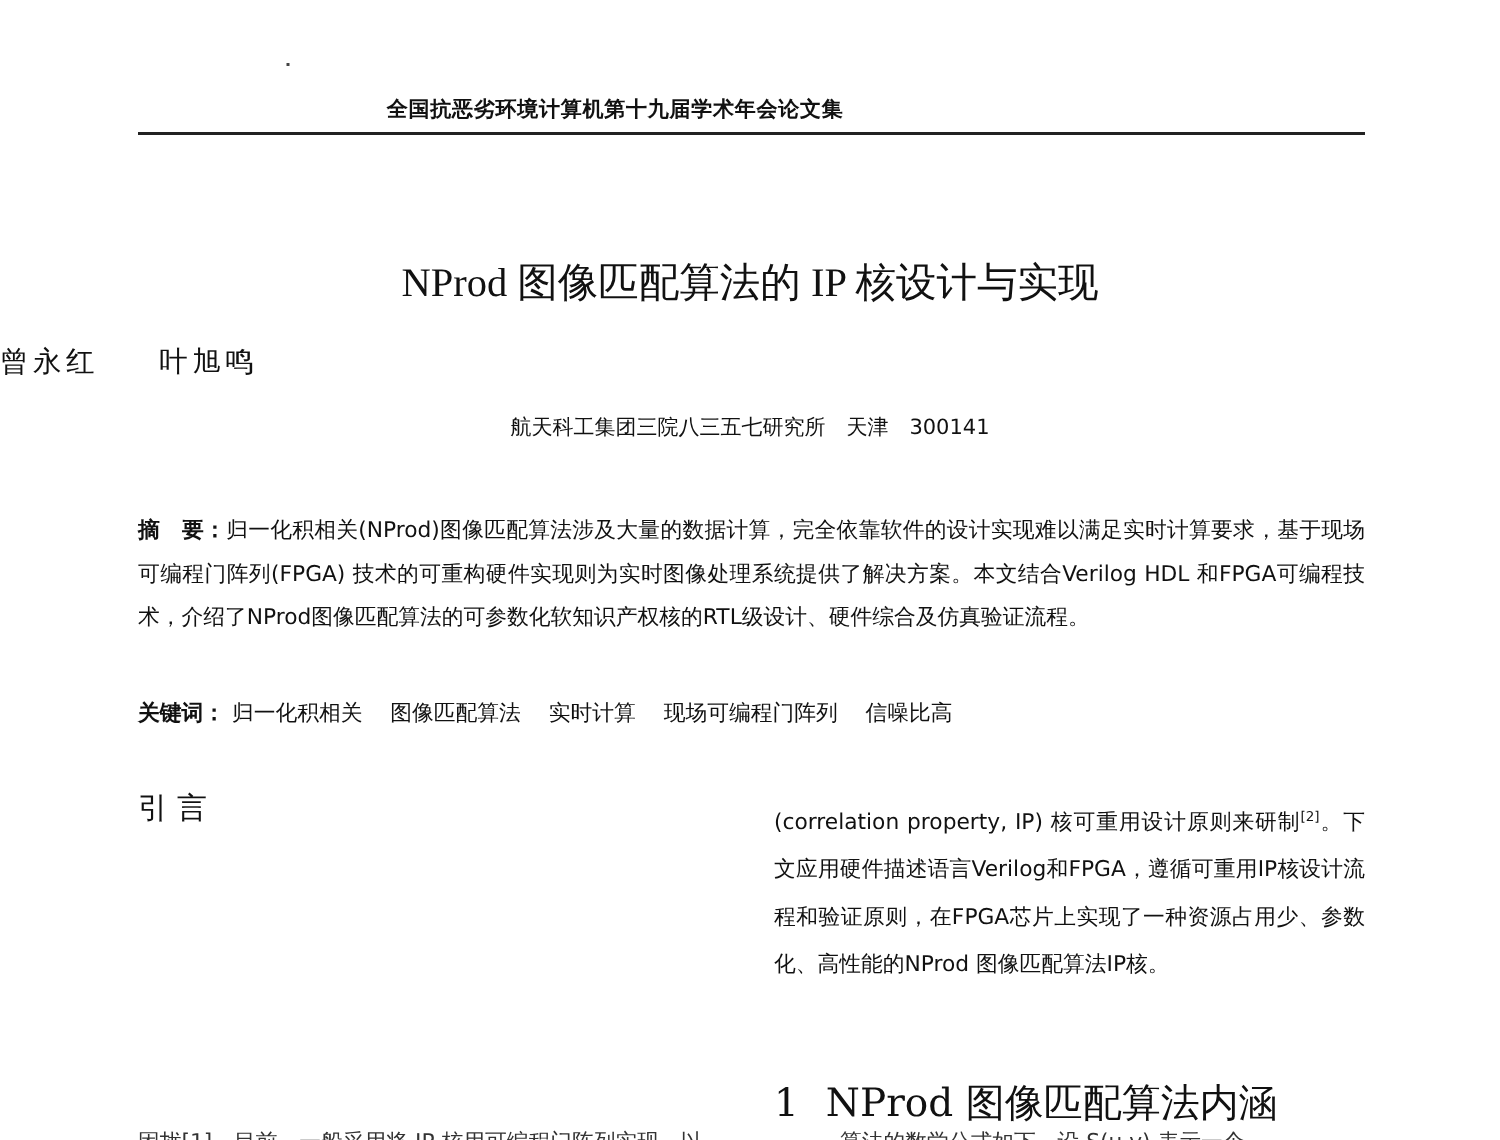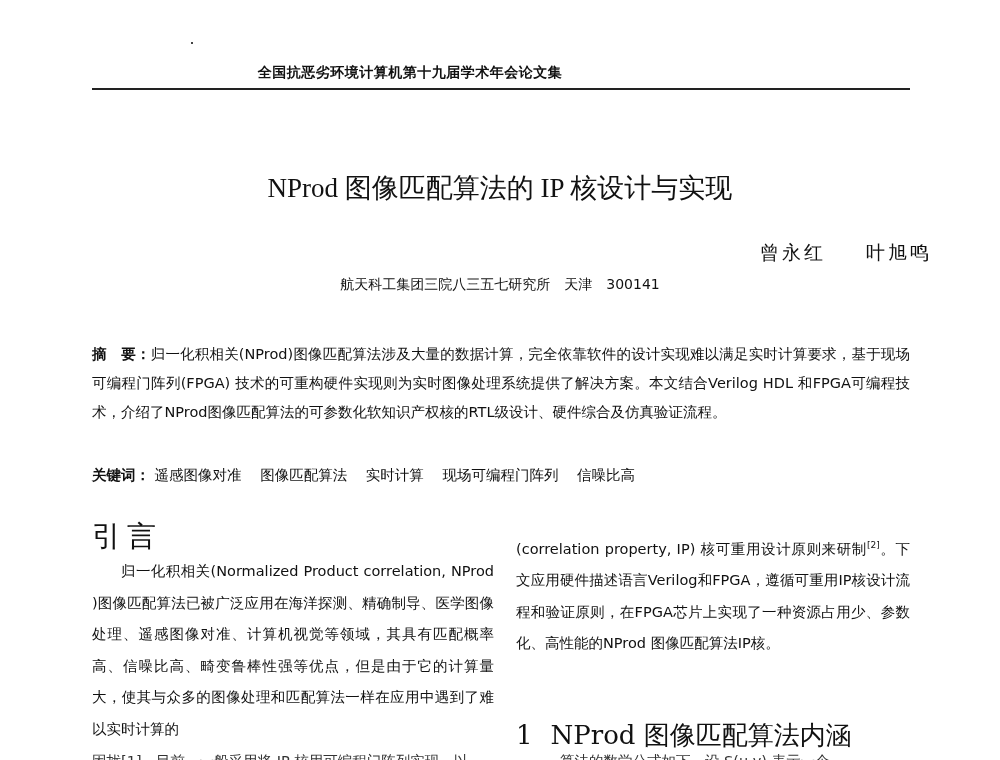--- a/index.html
+++ b/index.html
@@ -7,36 +7,36 @@
          font-family: "DejaVu Serif", "Liberation Serif", serif; color: #111; }
   .abs { position: absolute; }
   .running-header { left: 0; width: 820px; top: 64px; text-align: center;
          font-size: 14px; font-weight: bold; letter-spacing: 0.5px;
          font-family: "DejaVu Sans", sans-serif; }
   .header-rule { left: 92px; width: 818px; top: 88px; height: 0;
          border-top: 2px solid #222; }
   .speck { left: 191px; top: 42px; width: 2px; height: 2px; background: #444; }
   .title { left: 0; width: 1000px; top: 170px; text-align: center; font-size: 27px;
          font-family: "DejaVu Serif", serif; }
-  .authors { left: 0; width: 932px; top: 240px; text-align: right; font-size: 19px;
+  .authors { left: 0; width: 932px; top: 228px; text-align: left; font-size: 19px;
          letter-spacing: 3px; font-family: "DejaVu Serif", serif; }
   .affil { left: 0; width: 1000px; top: 276px; text-align: center; font-size: 14px;
          font-family: "DejaVu Sans", sans-serif; }
   .abstract { left: 92px; width: 818px; top: 340px; font-size: 14.5px; line-height: 29px;
          font-family: "DejaVu Sans", sans-serif; text-align: justify; }
   .abstract .lbl { font-weight: bold; }
   .keywords { left: 92px; width: 818px; top: 466px; font-size: 14.5px;
          font-family: "DejaVu Sans", sans-serif; }
   .keywords .lbl { font-weight: bold; }
   .keywords .kw { margin-right: 14px; }
   .col { font-size: 14.5px; line-height: 31.5px; font-family: "DejaVu Sans", sans-serif;
          text-align: justify; }
   .col-left { left: 92px; width: 402px; top: 543px; }
   .col-right { left: 516px; width: 394px; top: 530px; }
-  .sec-heading { font-size: 29px; font-family: Liberation Mono, monospace; line-height: 30px;
+  .sec-heading { font-size: 20px; font-family: Liberation Sans, sans-serif; line-height: 30px;
          margin-bottom: 2px; letter-spacing: 6px; }
   .sec1-heading { left: 516px; top: 718px; font-size: 26px; font-family: "DejaVu Serif", serif; }
   .sec1-heading .num { margin-right: 18px; }
   .indent { text-indent: 2em; }
   .cut-line { font-size: 14.5px; font-family: "DejaVu Sans", sans-serif; color: #333; }
   .cut-left { left: 92px; top: 752px; }
   .cut-right { left: 560px; top: 752px; }
   sup { font-size: 9px; }
 </style>
 </head>
@@ -56,30 +56,29 @@
 </div>
 
 <div class="abs affil">航天科工集团三院八三五七研究所　天津　300141</div>
 
 <div class="abs abstract">
   <span class="lbl">摘　要：</span><span>归一化积相关(NProd)图像匹配算法涉及大量的数据计算，完全依靠软件的设计实现难以满足实时计算要求，基于现场可编程门阵列(FPGA) 技术的可重构硬件实现则为实时图像处理系统提供了解决方案。本文结合Verilog HDL 和FPGA可编程技术，介绍了NProd图像匹配算法的可参数化软知识产权核的RTL级设计、硬件综合及仿真验证流程。</span>
 </div>
 
 <div class="abs keywords">
   <span class="lbl">关键词：</span>
-  <span class="kw">遥感图像对准</span>
+  <span class="kw">归一化积相关</span>
   <span class="kw">图像匹配算法</span>
   <span class="kw">实时计算</span>
   <span class="kw">现场可编程门阵列</span>
   <span class="kw">信噪比高</span>
 </div>
 
 <div class="abs col col-left" style="top:524px;">
   <div class="sec-heading">引言</div>
-  <div class="indent">归一化积相关(Normalized Product correlation, NProd )图像匹配算法已被广泛应用在海洋探测、精确制导、医学图像处理、遥感图像对准、计算机视觉等领域，其具有匹配概率高、信噪比高、畸变鲁棒性强等优点，但是由于它的计算量大，使其与众多的图像处理和匹配算法一样在应用中遇到了难以实时计算的</div>
 </div>
 
 <div class="abs col col-right">
   <span>(correlation property, IP) 核可重用设计原则来研制</span><sup>[2]</sup><span>。下文应用硬件描述语言Verilog和FPGA，遵循可重用IP核设计流程和验证原则，在FPGA芯片上实现了一种资源占用少、参数化、高性能的NProd 图像匹配算法IP核。</span>
 </div>
 
 <div class="abs sec1-heading">
   <span class="num">1</span><span>NProd 图像匹配算法内涵</span>
 </div>
 

